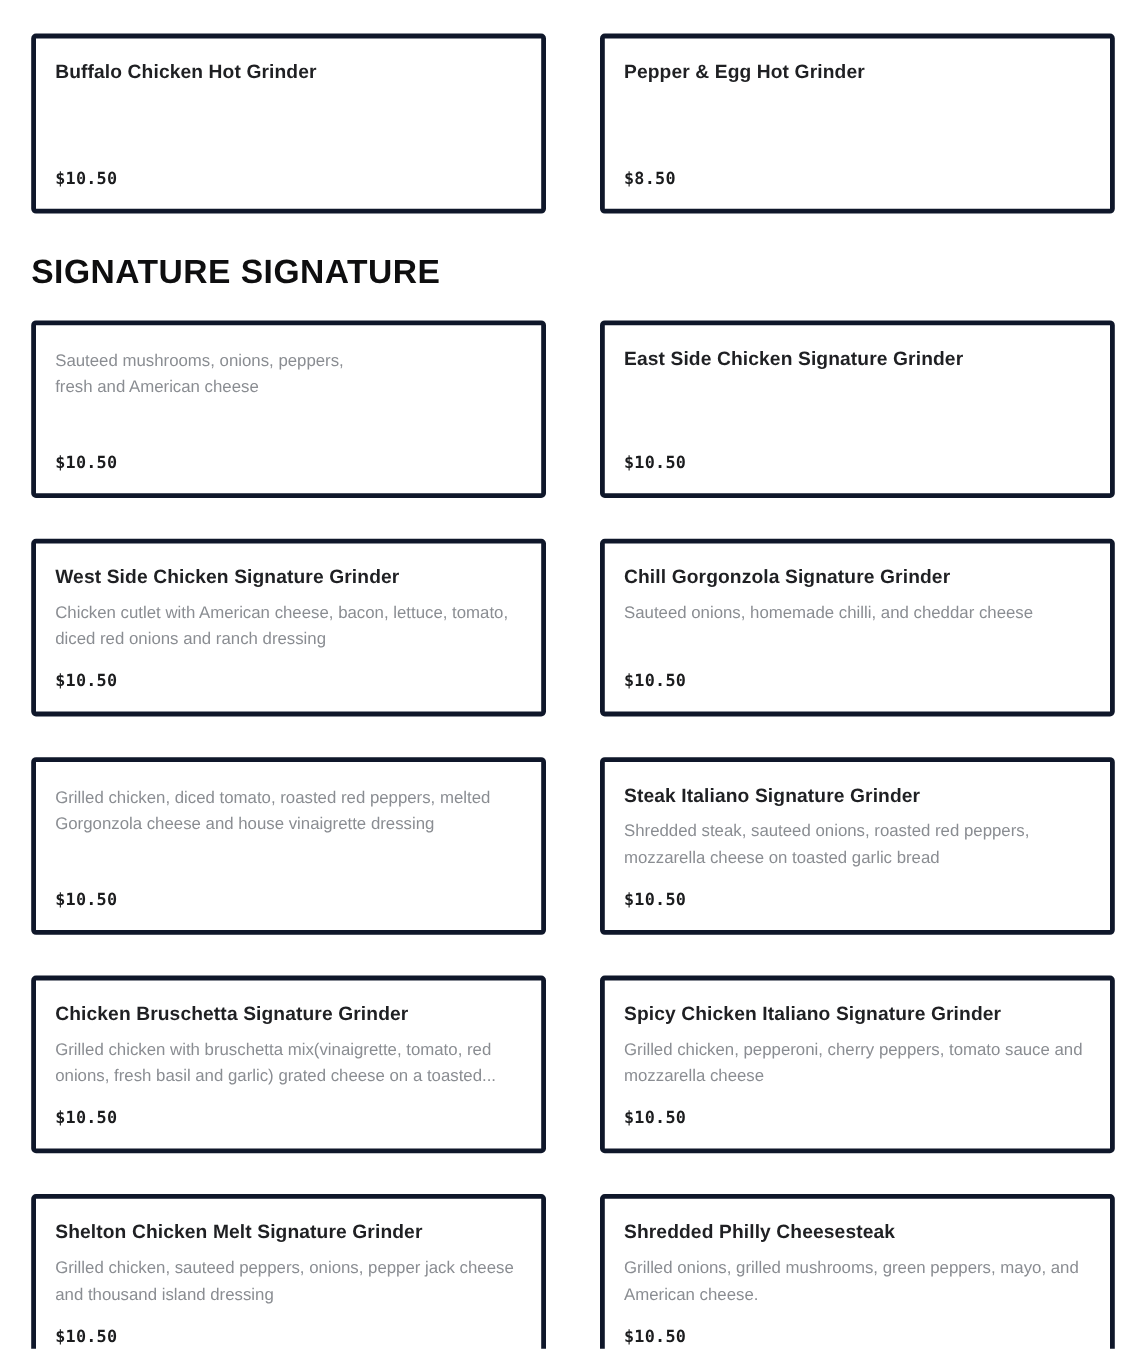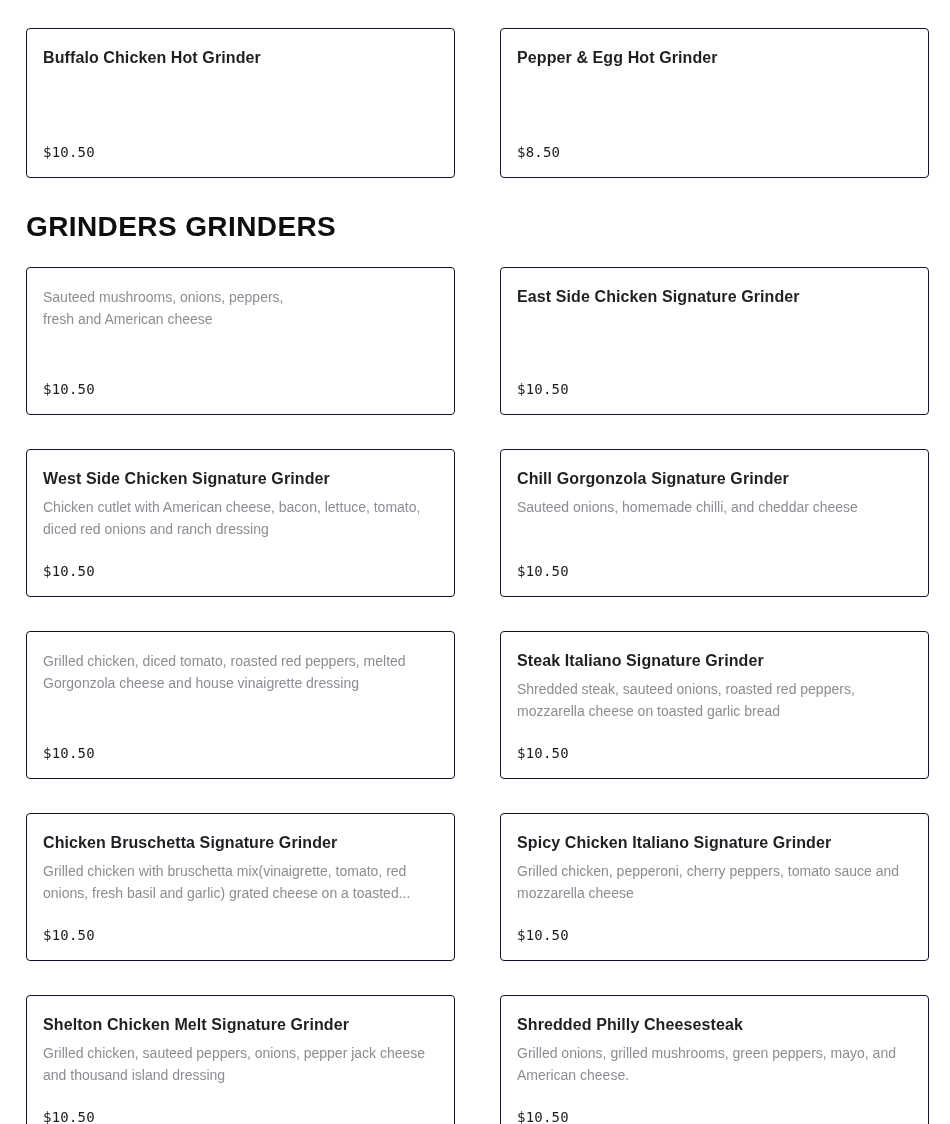--- a/index.html
+++ b/index.html
@@ -17,21 +17,21 @@
     padding: 28px 21px 0 26px;
   }
   .menu-grid {
     display: grid;
     grid-template-columns: 1fr 1fr;
     column-gap: 45px;
     row-gap: 34px;
   }
   .card {
     box-sizing: border-box;
-    border: 1px solid #0f172a;
+    border: 4px solid #0f172a;
     border-radius: 4px;
     background: #ffffff;
     padding: 18px 16px 17px 16px;
     display: flex;
     flex-direction: column;
     height: 148px;
     cursor: pointer;
   }
   .card.tall { height: 150px; }
   .card-title {
@@ -50,21 +50,21 @@
     color: #8a8d92;
     white-space: pre-line;
     overflow: hidden;
     max-height: 44px;
     margin: 0;
   }
   .card-price {
     margin-top: auto;
     font-family: "DejaVu Sans Mono", "Liberation Mono", monospace;
     font-size: 14px;
-    font-weight: 400;
+    font-weight: 700;
     color: #1b1c1e;
     letter-spacing: 0.2px;
   }
   .section-heading {
     font-size: 28px;
     line-height: 28px;
     font-weight: 900;
     color: #0e0e0f;
     letter-spacing: 0.4px;
     margin: 35px 0 26px 0;
@@ -84,21 +84,21 @@
     </div>
 
     <div class="card tall">
       <div class="card-title">Pepper &amp; Egg Hot Grinder</div>
       <div class="card-desc"></div>
       <div class="card-price">$8.50</div>
     </div>
 
   </div>
 
-  <h2 class="section-heading">GRINDERS GRINDERS</h2>
+  <h2 class="section-heading">SIGNATURE SIGNATURE</h2>
 
   <div class="menu-grid">
 
     <div class="card">
       <div class="card-desc">Sauteed mushrooms, onions, peppers,
 fresh and American cheese</div>
       <div class="card-price">$10.50</div>
     </div>
 
     <div class="card">

